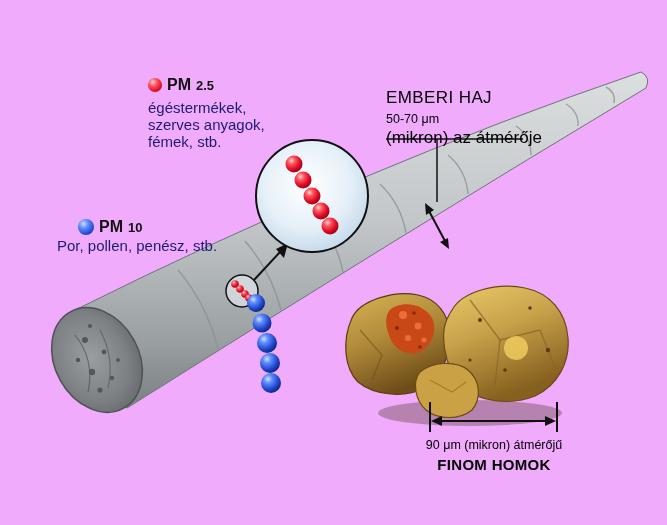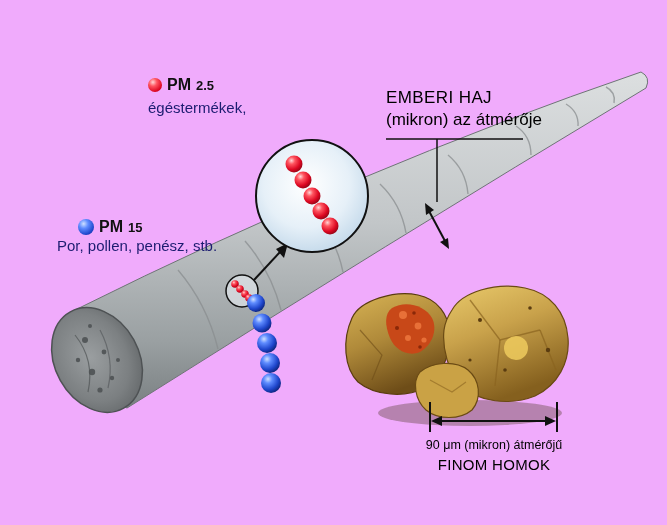--- a/index.html
+++ b/index.html
@@ -13,21 +13,21 @@
   .pm-label .sub{font-size:13px;font-weight:bold;align-self:flex-end;padding-bottom:1px;}
   .dot{display:inline-block;border-radius:50%;}
   .dot.red{width:14px;height:14px;background:radial-gradient(circle at 35% 30%, #ffd5d5, #ff5560 30%, #dd0822 70%, #8e0415);}
   .dot.blue{width:16px;height:16px;background:radial-gradient(circle at 35% 30%, #cfe0ff, #5f8cff 30%, #1f46cc 70%, #0c2277);}
   .desc{font-size:15px;line-height:17px;color:#1c1c70;}
   .hair-title{font-size:17px;font-weight:normal;letter-spacing:.4px;color:#000;}
   .hair-size{font-size:12.5px;margin-top:4px;color:#000;}
   .hair-note{font-size:17px;margin-top:2px;color:#000;}
   .sand-block{text-align:center;color:#000;}
   .sand-note{font-size:12.5px;}
-  .sand-title{font-size:15px;font-weight:normal;margin-top:4px;letter-spacing:.3px;}
+  .sand-title{font-size:15px;font-weight:bold;margin-top:4px;letter-spacing:.3px;}
 </style>
 </head>
 <body>
 
 <div class="canvas">
 
   <svg width="667" height="525" viewBox="0 0 667 525">
     <defs>
       <radialGradient id="gMag" cx="45%" cy="40%" r="70%">
         <stop offset="0%" stop-color="#ffffff"></stop>
@@ -185,34 +185,37 @@
   </svg>
 
   <div class="txt" style="left:148px;top:76px;">
     <div class="pm-label">
       <span class="dot red"></span>
       <span>PM</span>
         <span class="sub">2.5</span>
     </div>
     <div class="desc" style="margin-top:5px;">
       <div>égéstermékek,</div>
+      <div>szerves anyagok,</div>
+      <div>fémek, stb.</div>
     </div>
   </div>
 
   <div class="txt" style="left:78px;top:218px;">
     <div class="pm-label">
       <span class="dot blue"></span>
       <span>PM</span>
-        <span class="sub">15</span>
+        <span class="sub">10</span>
     </div>
   </div>
   <div class="txt desc" style="left:57px;top:237px;">Por, pollen,  penész, stb.</div>
 
   <div class="txt" style="left:386px;top:88px;">
     <div class="hair-title">EMBERI HAJ</div>
+    <div class="hair-size">50-70  μm</div>
     <div class="hair-note">(mikron) az átmérője</div>
   </div>
 
   <div class="txt sand-block" style="left:380px;top:438px;width:228px;">
     <div class="sand-note">90 μm (mikron) átmérőjű</div>
     <div class="sand-title">FINOM HOMOK</div>
   </div>
 
 </div>
 

